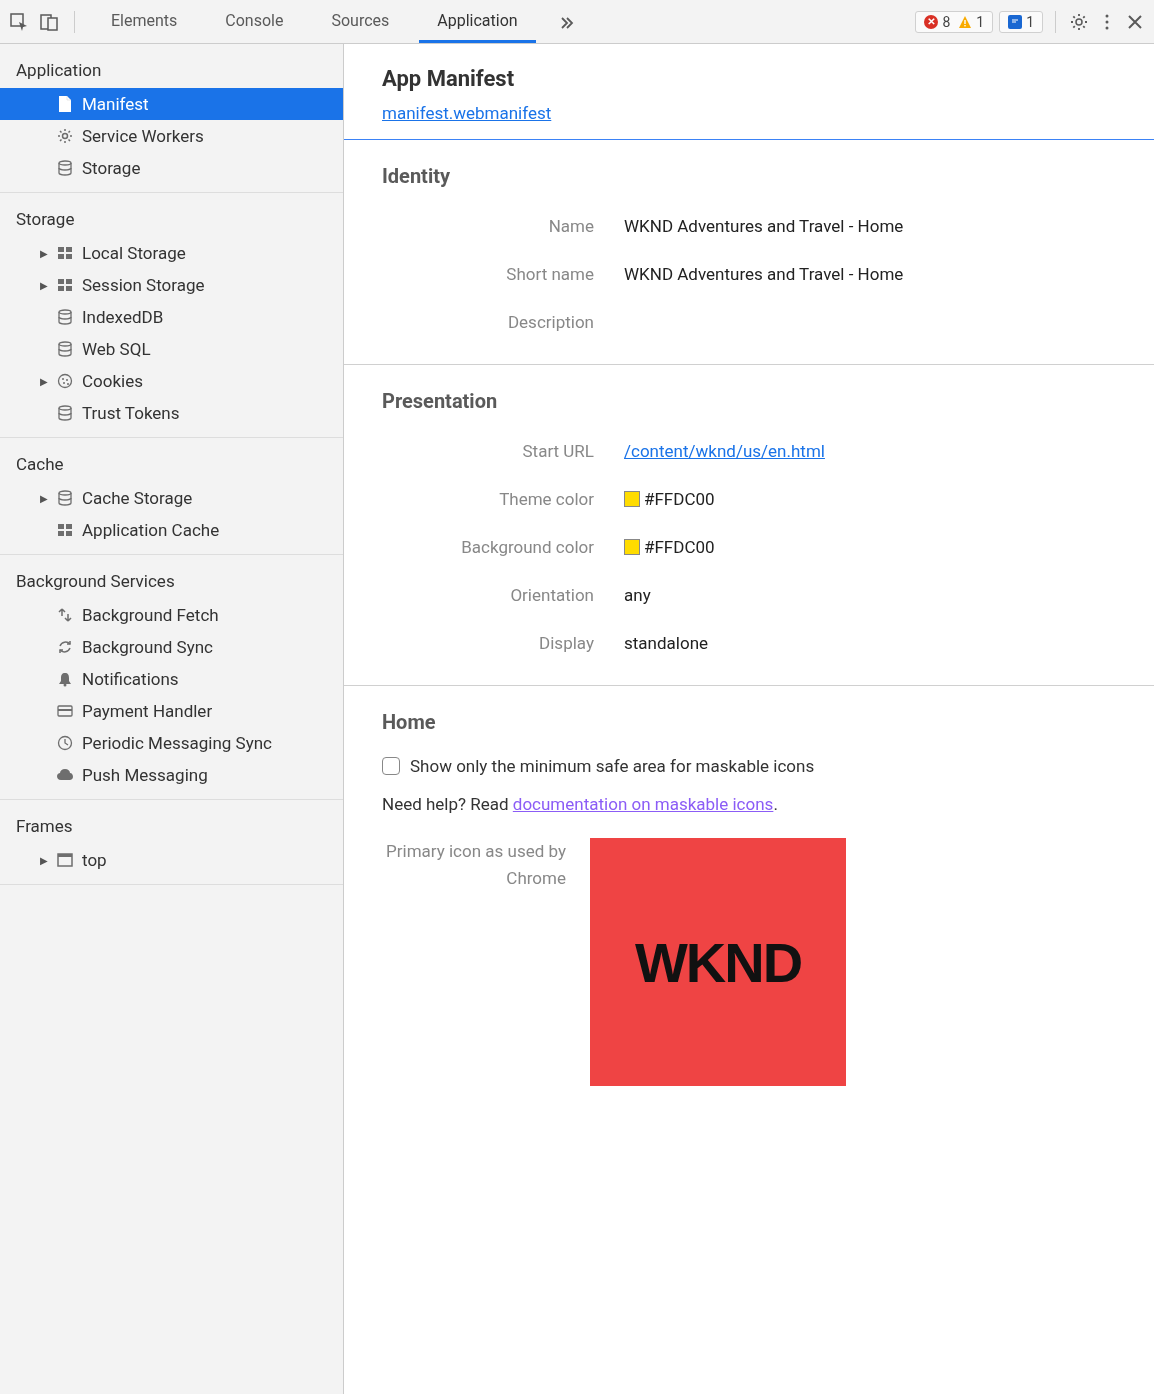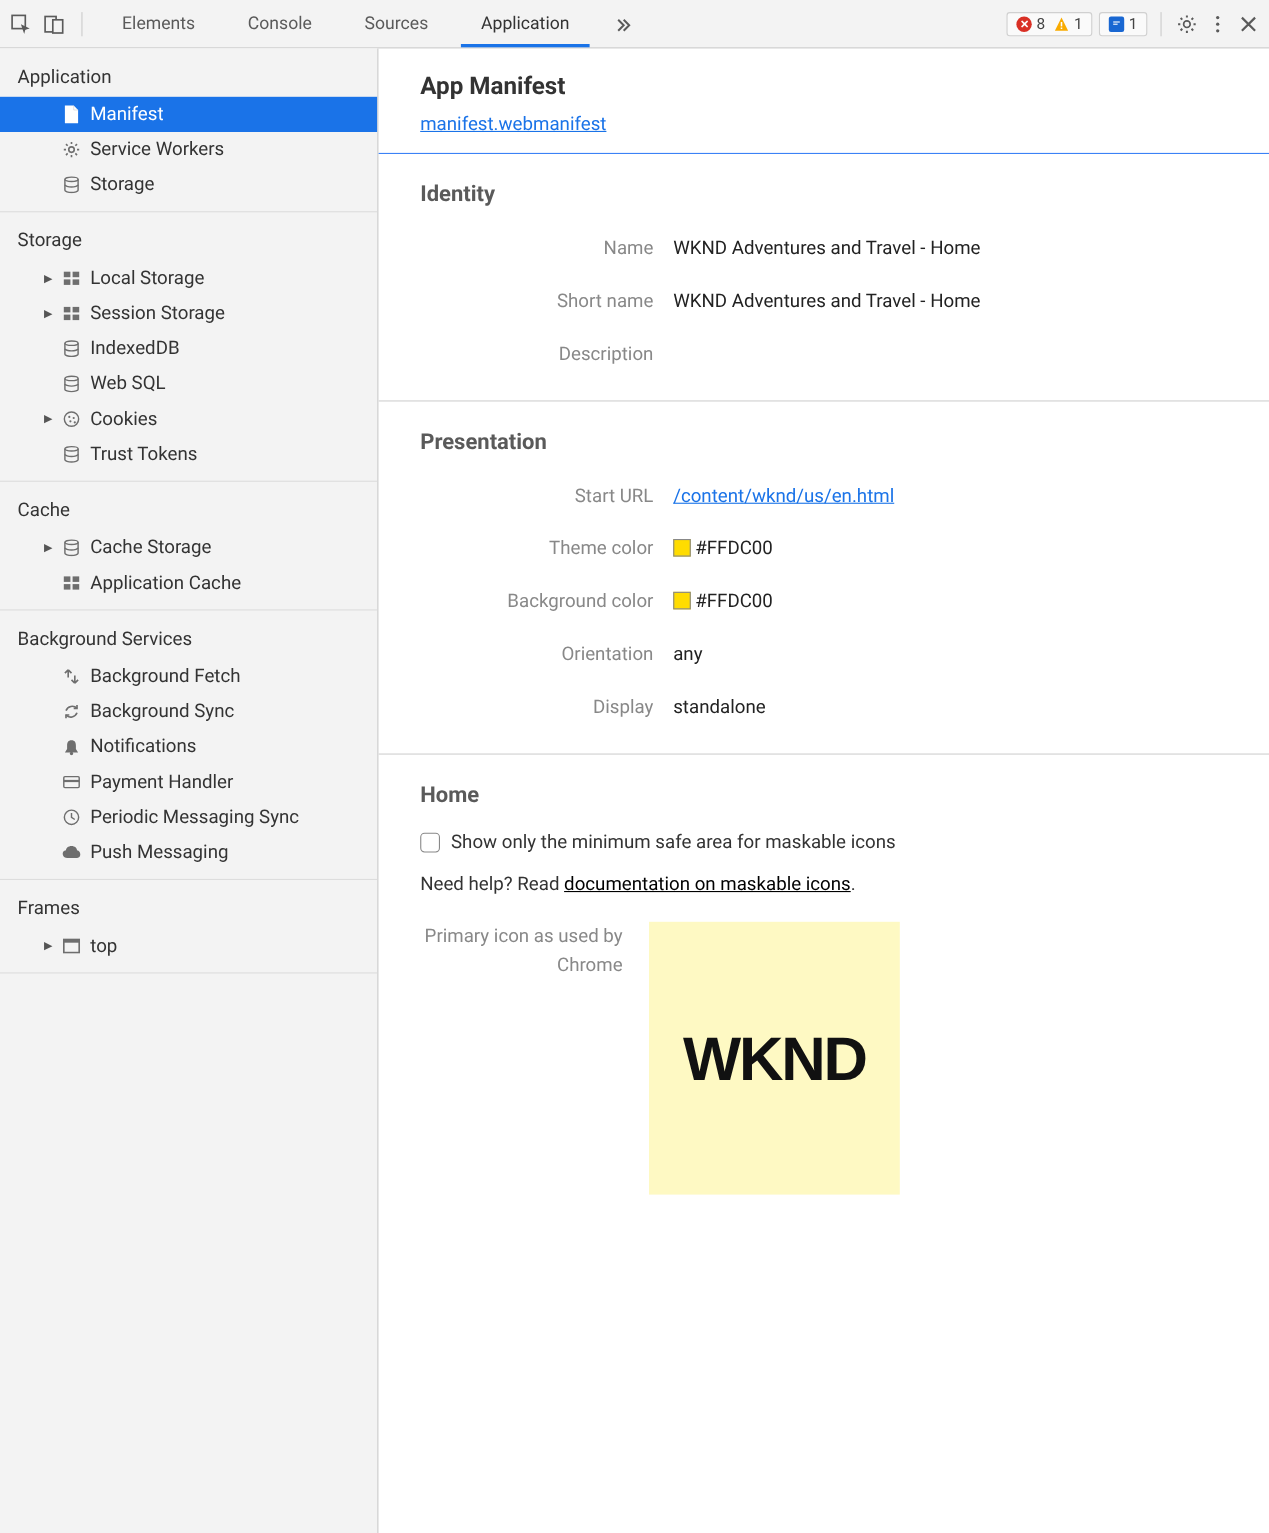--- a/index.html
+++ b/index.html
@@ -114,20 +114,21 @@
 .section-title {
   font-size: 20px;
   font-weight: 700;
   color: #5a5a5a;
   padding: 6px 38px 14px 38px;
 }
 .kv-row {
   display: flex;
   align-items: flex-start;
   padding: 14px 38px;
+  gap: 12px;
 }
 .kv-label {
   width: 230px;
   text-align: right;
   color: #888;
   font-size: 17px;
   padding-right: 18px;
 }
 .kv-value {
   font-size: 17px;
@@ -149,27 +150,27 @@
   padding: 8px 38px;
   gap: 10px;
   font-size: 17px;
 }
 .checkbox {
   width: 18px; height: 18px;
   border: 1.5px solid #888;
   border-radius: 4px;
 }
 .help-row { padding: 10px 38px; font-size: 17px; }
-.help-row a { color: #000000; text-decoration: underline; }
+.help-row a { color: #8b5cf6; text-decoration: underline; }
 .icon-preview-row { display: flex; padding: 14px 22px; gap: 6px; align-items: flex-start; }
 .icon-preview-row .kv-label { width: 218px; line-height: 1.6; }
 .icon-preview {
-  width: 228px;
+  width: 256px;
   height: 248px;
-  background: #fef9c3;
+  background: #ef4444;
   display: flex;
   align-items: center;
   justify-content: center;
   font-family: Arial Black, Arial, sans-serif;
   font-weight: 900;
   font-size: 56px;
   letter-spacing: -2px;
   color: #111;
 }
 svg { display: block; }

